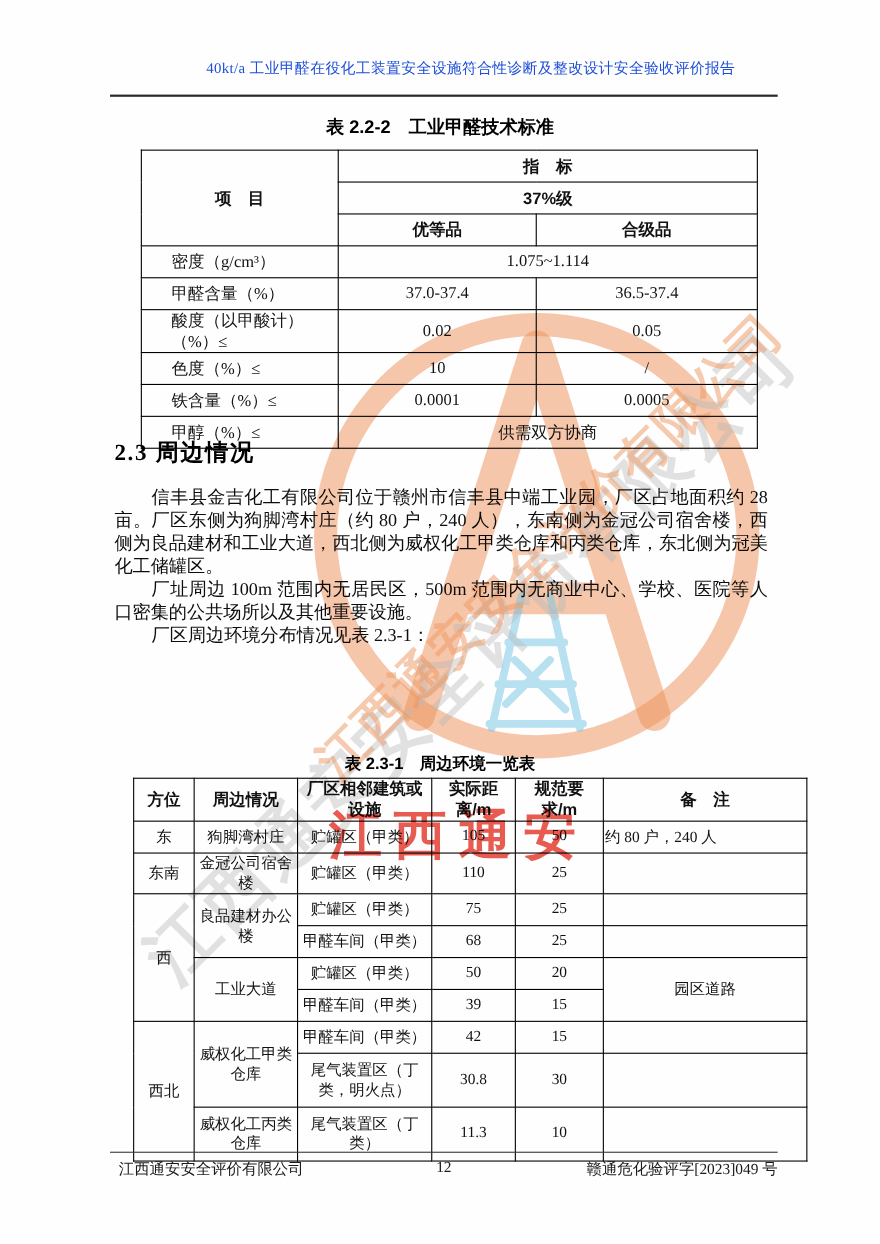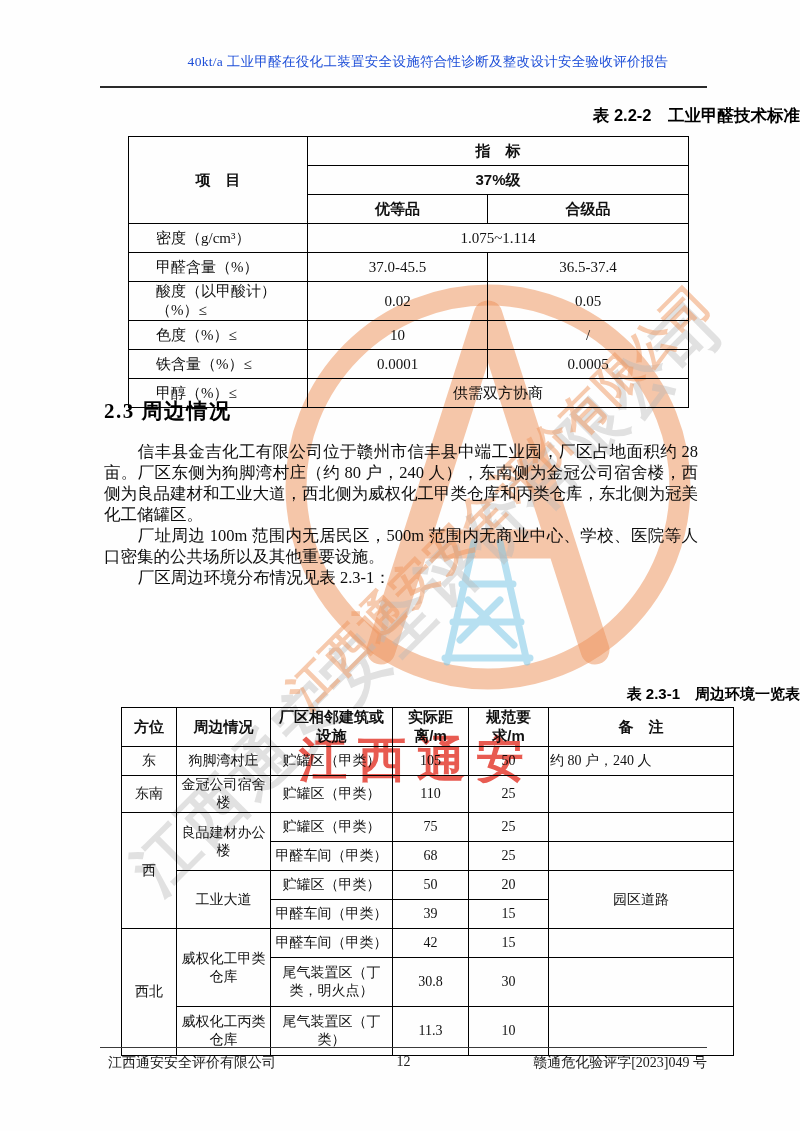--- a/index.html
+++ b/index.html
@@ -10,21 +10,21 @@
   }
   
   .doc-header {
     position:absolute; top:53px; left:0; width:800px; text-align:center;
     font-size:13.5px; letter-spacing:0.3px; color:#1d4ed8;padding-left:28px;
   }
   .header-rule { position:absolute; top:86px; left:100px; width:607px; height:0; border-top:2px solid #2a2a2a; }
 
   
   .tbl-caption {
-    position:absolute; left:0; width:800px; text-align:right;
+    position:absolute; left:0; width:800px; text-align:center;
     font-family:"Liberation Sans","DejaVu Sans",sans-serif; font-weight:bold; color:#000;
   }
   .t1-caption { top:105px; font-size:16.5px; }
   .t2-caption { top:685px; font-size:15px; }
 
   
   table { border-collapse:collapse; table-layout:fixed; }
   td { border:1px solid #000; text-align:center; vertical-align:middle; padding:0 3px; overflow:hidden; }
   .hdr { font-family:"Liberation Sans","DejaVu Sans",sans-serif; font-weight:bold; }
 
@@ -111,21 +111,21 @@
     <tr>
       <td class="hdr">优等品</td>
       <td class="hdr">合级品</td>
     </tr>
     <tr>
       <td class="item">密度（g/cm³）</td>
       <td colspan="2">1.075~1.114</td>
     </tr>
     <tr>
       <td class="item">甲醛含量（%）</td>
-      <td>37.0-45.5</td>
+      <td>37.0-37.4</td>
       <td>36.5-37.4</td>
     </tr>
     <tr>
       <td class="item">酸度（以甲酸计）（%）≤</td>
       <td>0.02</td>
       <td>0.05</td>
     </tr>
     <tr>
       <td class="item">色度（%）≤</td>
       <td>10</td>

